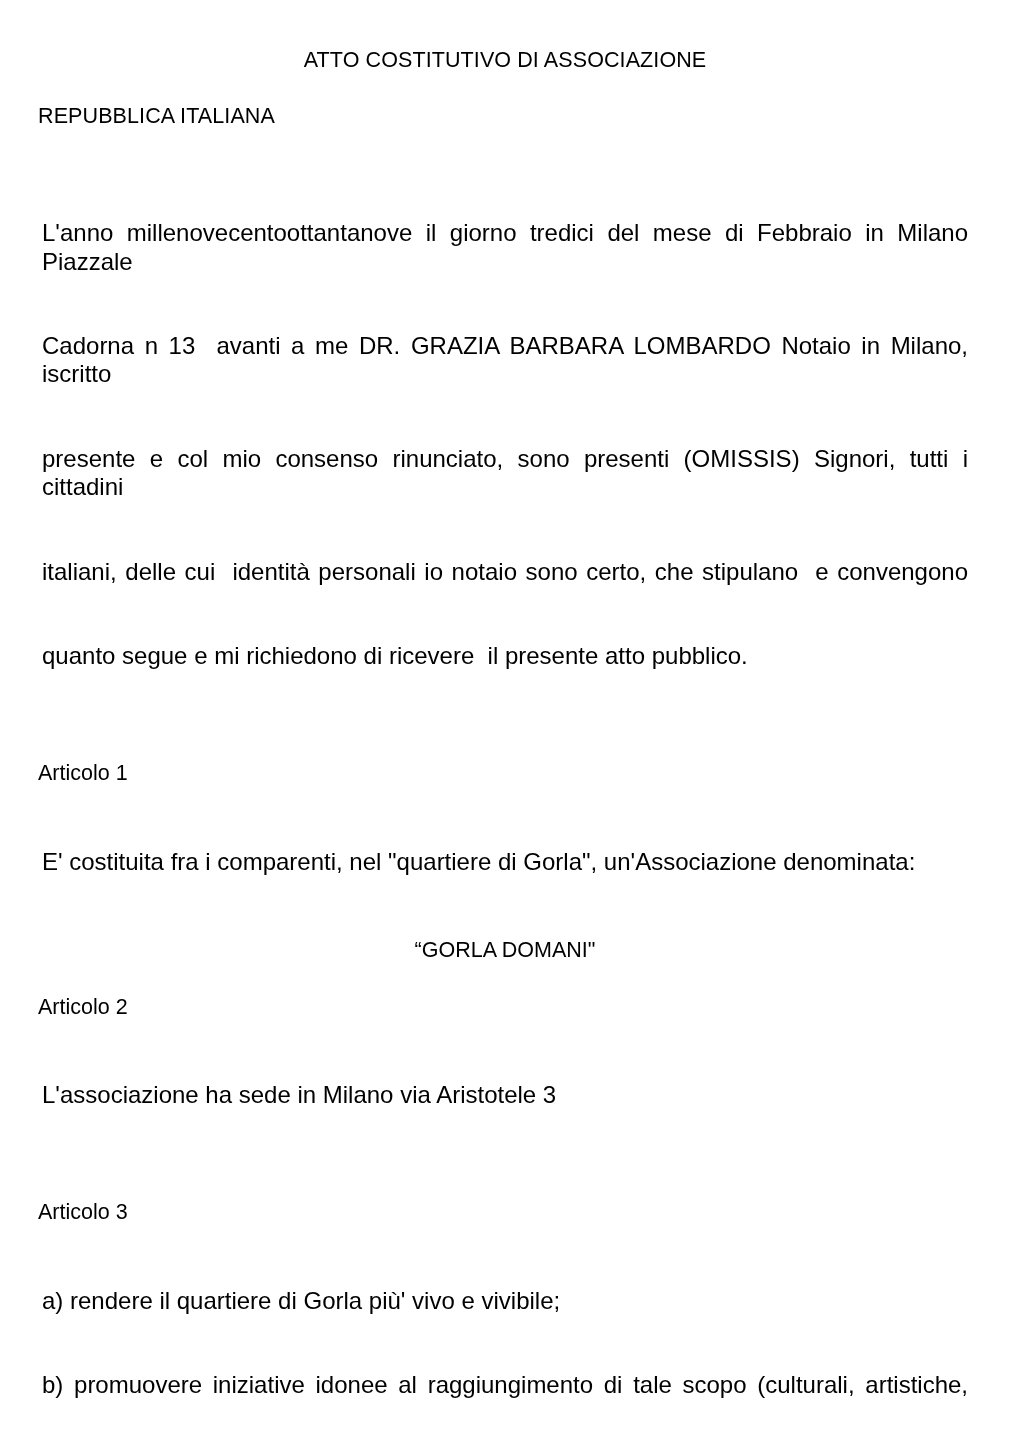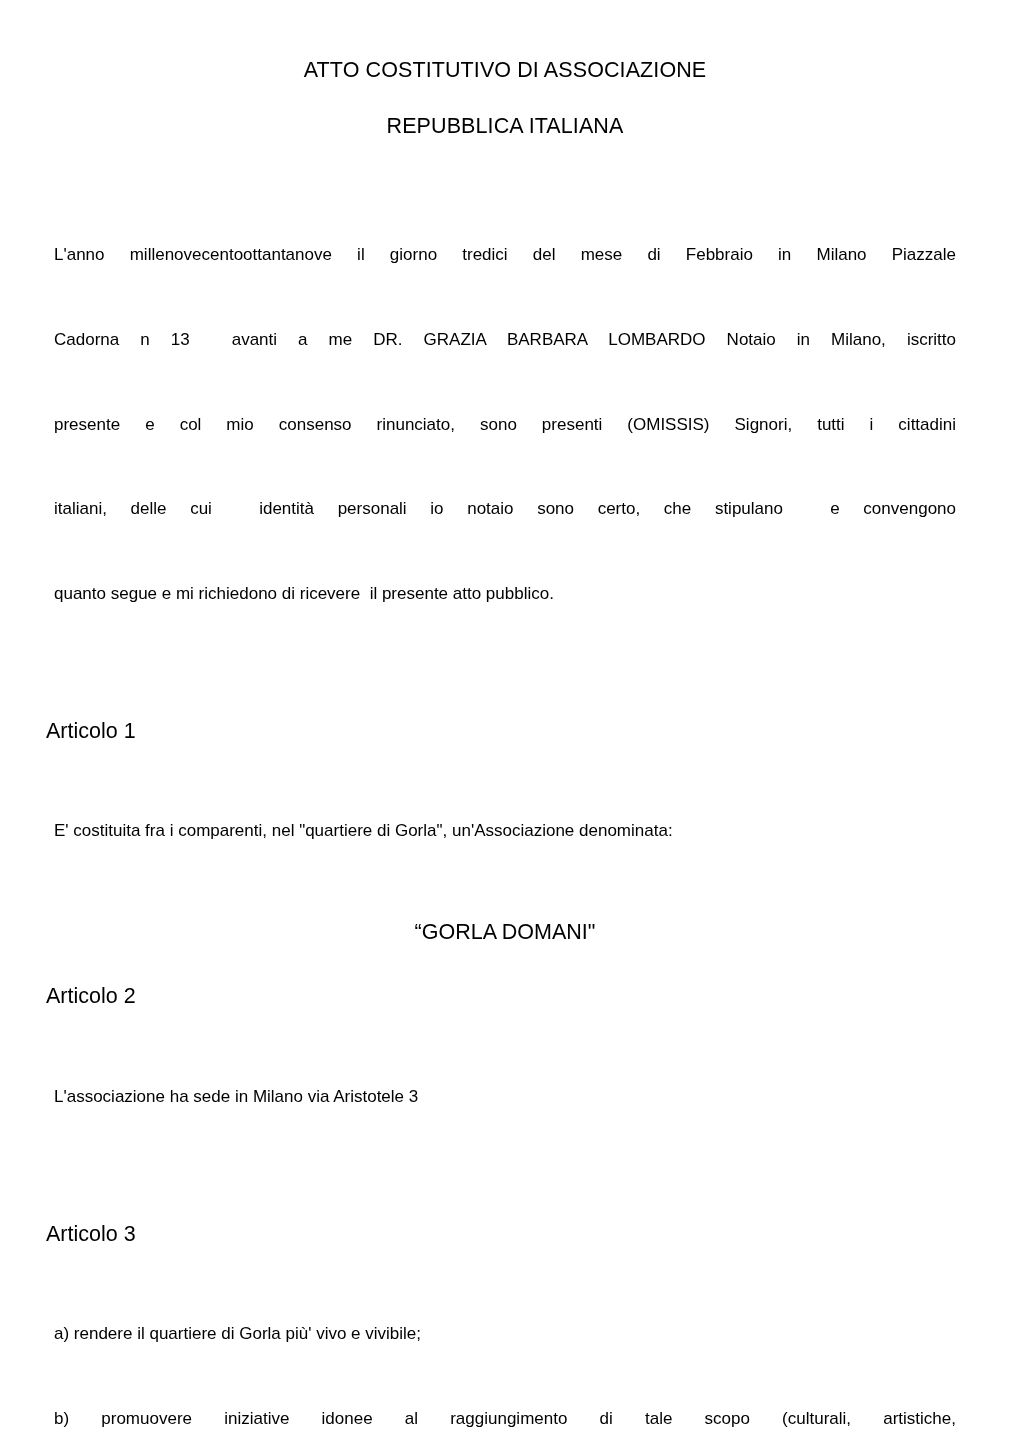--- a/index.html
+++ b/index.html
@@ -28,53 +28,53 @@
     position: absolute;
     left: 38px;
     top: 44px;
     width: 934px;
   }
   .doc-title {
     text-align: center;
     font-size: 21.5px;
     line-height: 28px;
     letter-spacing: 0.1px;
-    margin: 12px 0 0 0;
+    margin: 2px 0 0 0;
     font-weight: normal;
   }
   .doc-subtitle {
-    text-align: center;
+    text-align: left;
     font-size: 21.5px;
     line-height: 28px;
     letter-spacing: 0.1px;
     margin: 0;
     font-weight: normal;
   }
   .gap-sm { height: 28px; }
   .gap-md { height: 29px; }
   .para {
-    font-size: 17px;
+    font-size: 24px;
     line-height: 28.2px;
     text-align: justify;
     text-justify: inter-word;
-    margin: 16px;
+    margin: 4px;
     white-space: pre-wrap;
     hyphens: none;
   }
   .centered-name {
     font-size: 21.5px;
     line-height: 28.2px;
     text-align: center;
     margin: 0;
   }
   .art-head {
     font-size: 21.5px;
     line-height: 28.2px;
     text-align: left;
-    margin: 8px;
+    margin: 0;
     font-weight: normal;
   }
   .blank-line { height: 28.2px; }
   
   .para > .ln {
     display: block;
     text-align: justify;
     text-align-last: justify;
   }
   .para > .ln.last {

